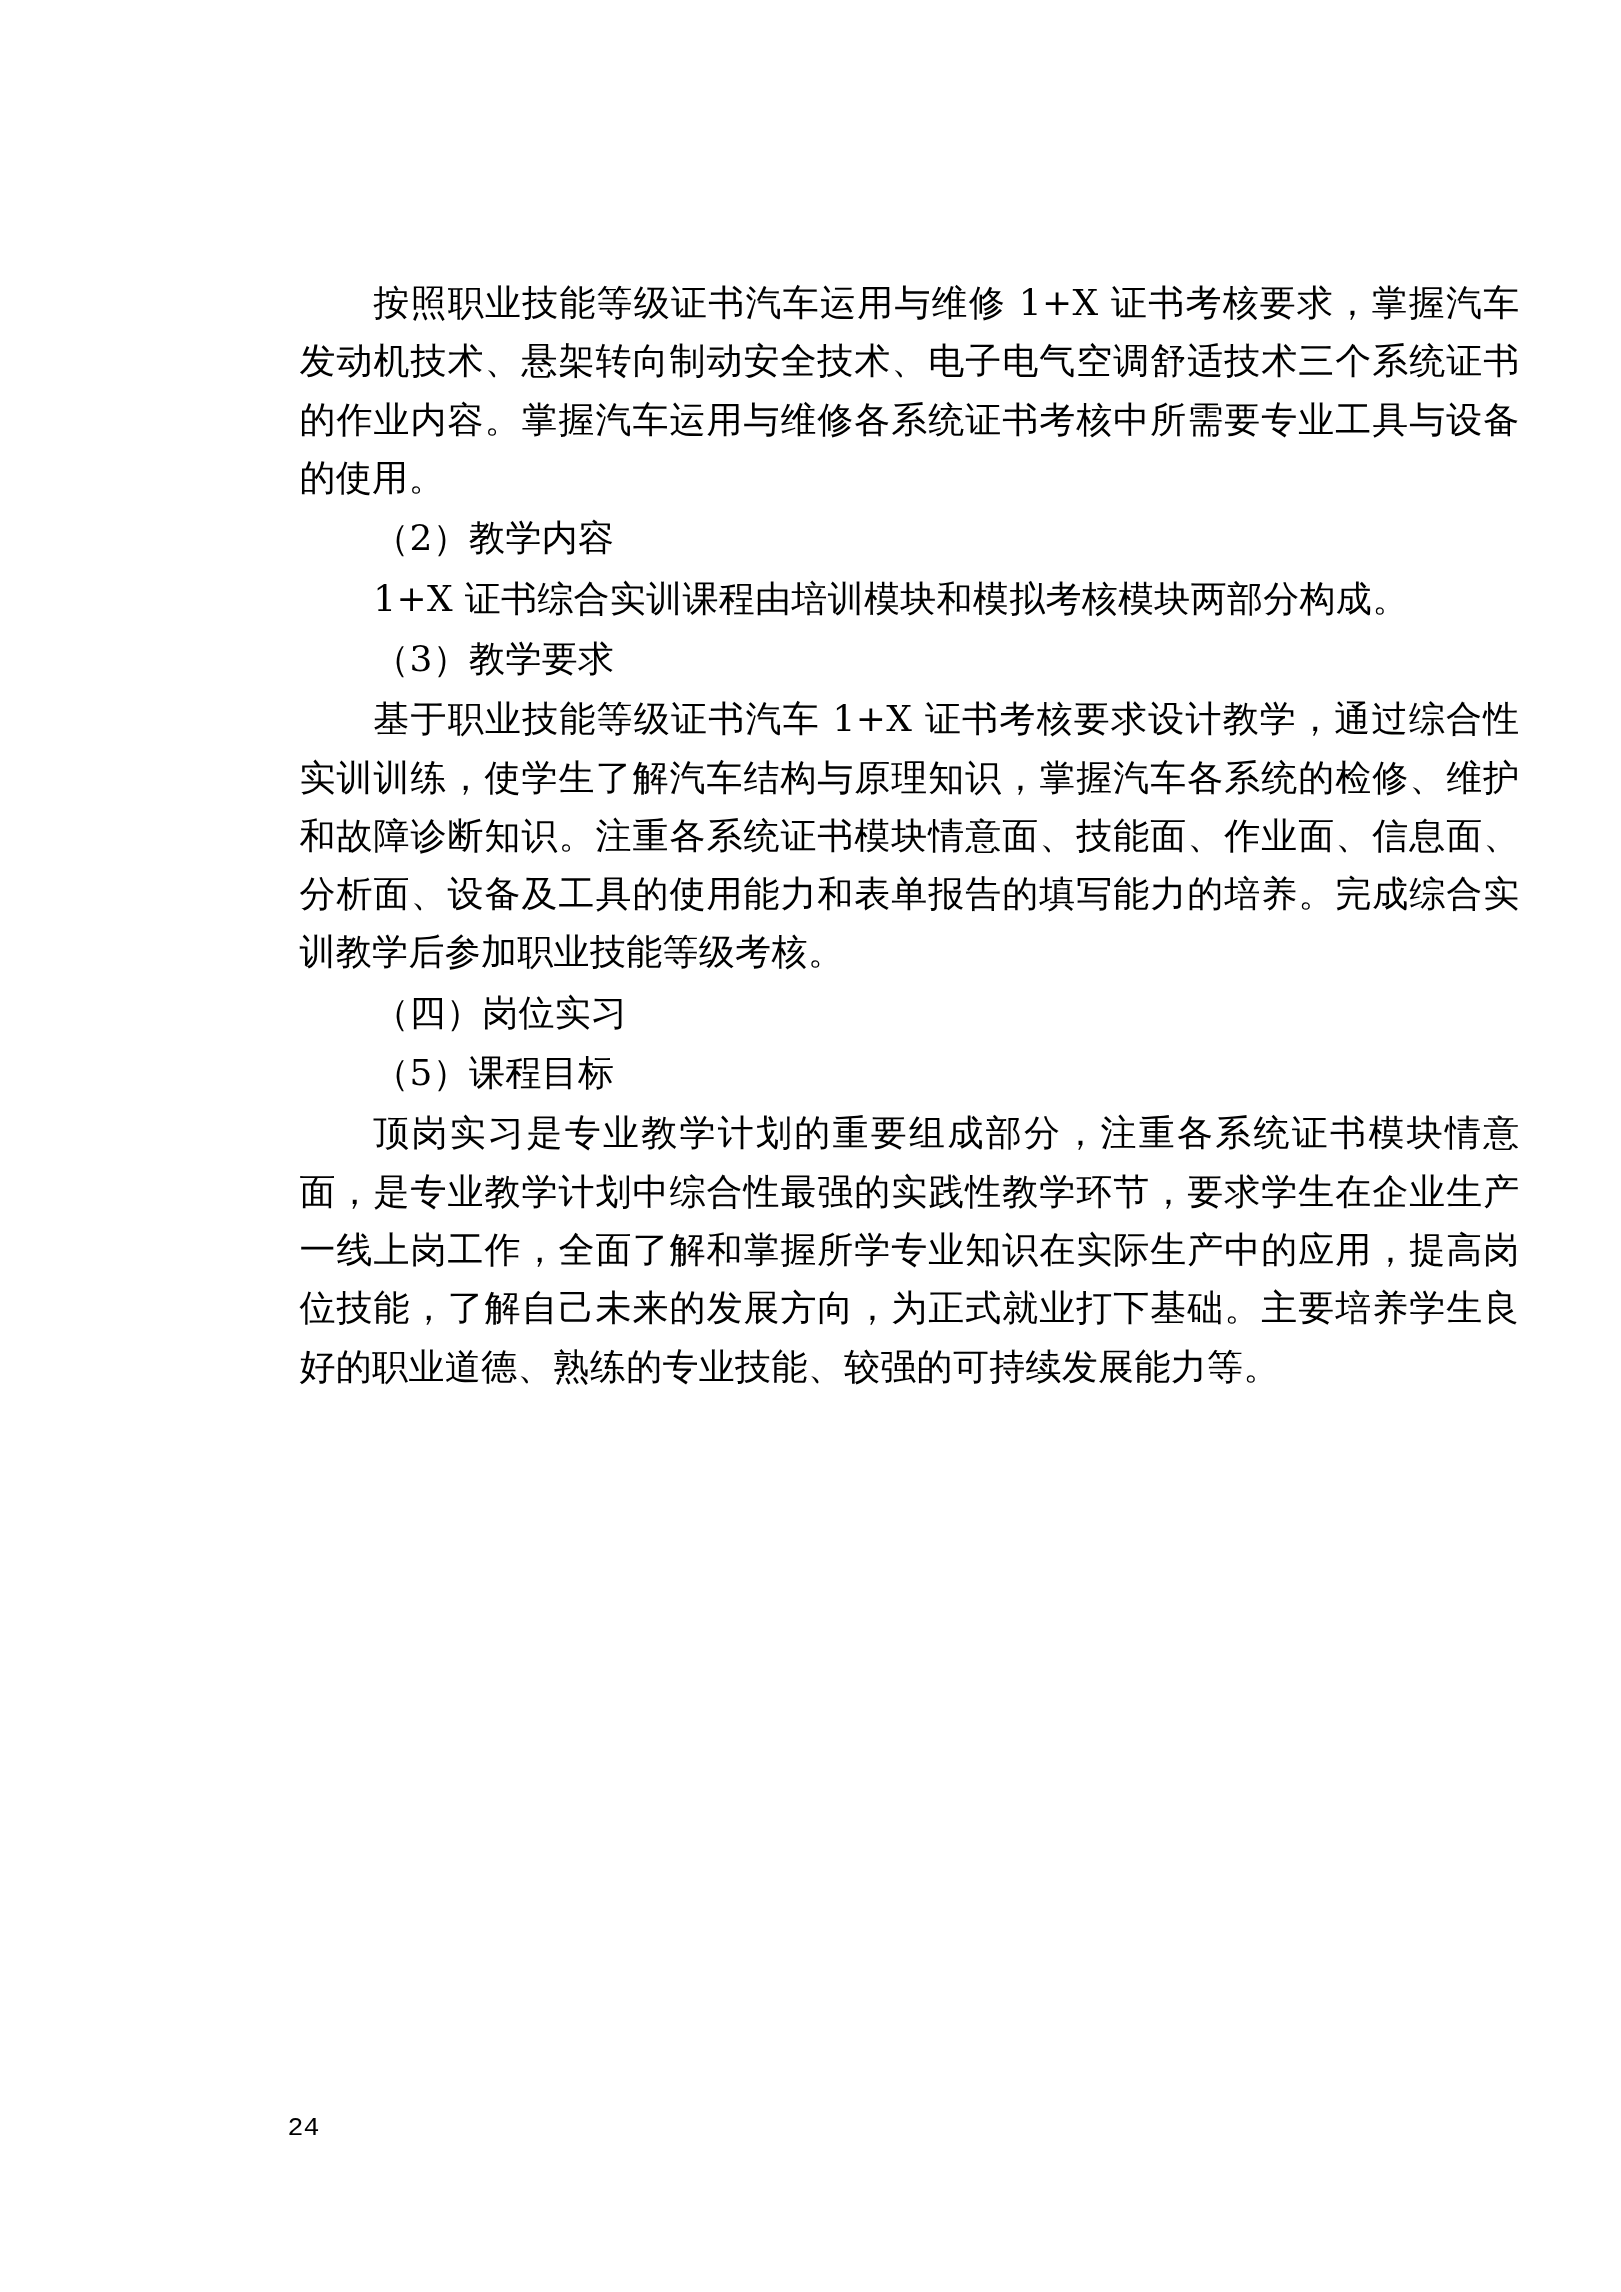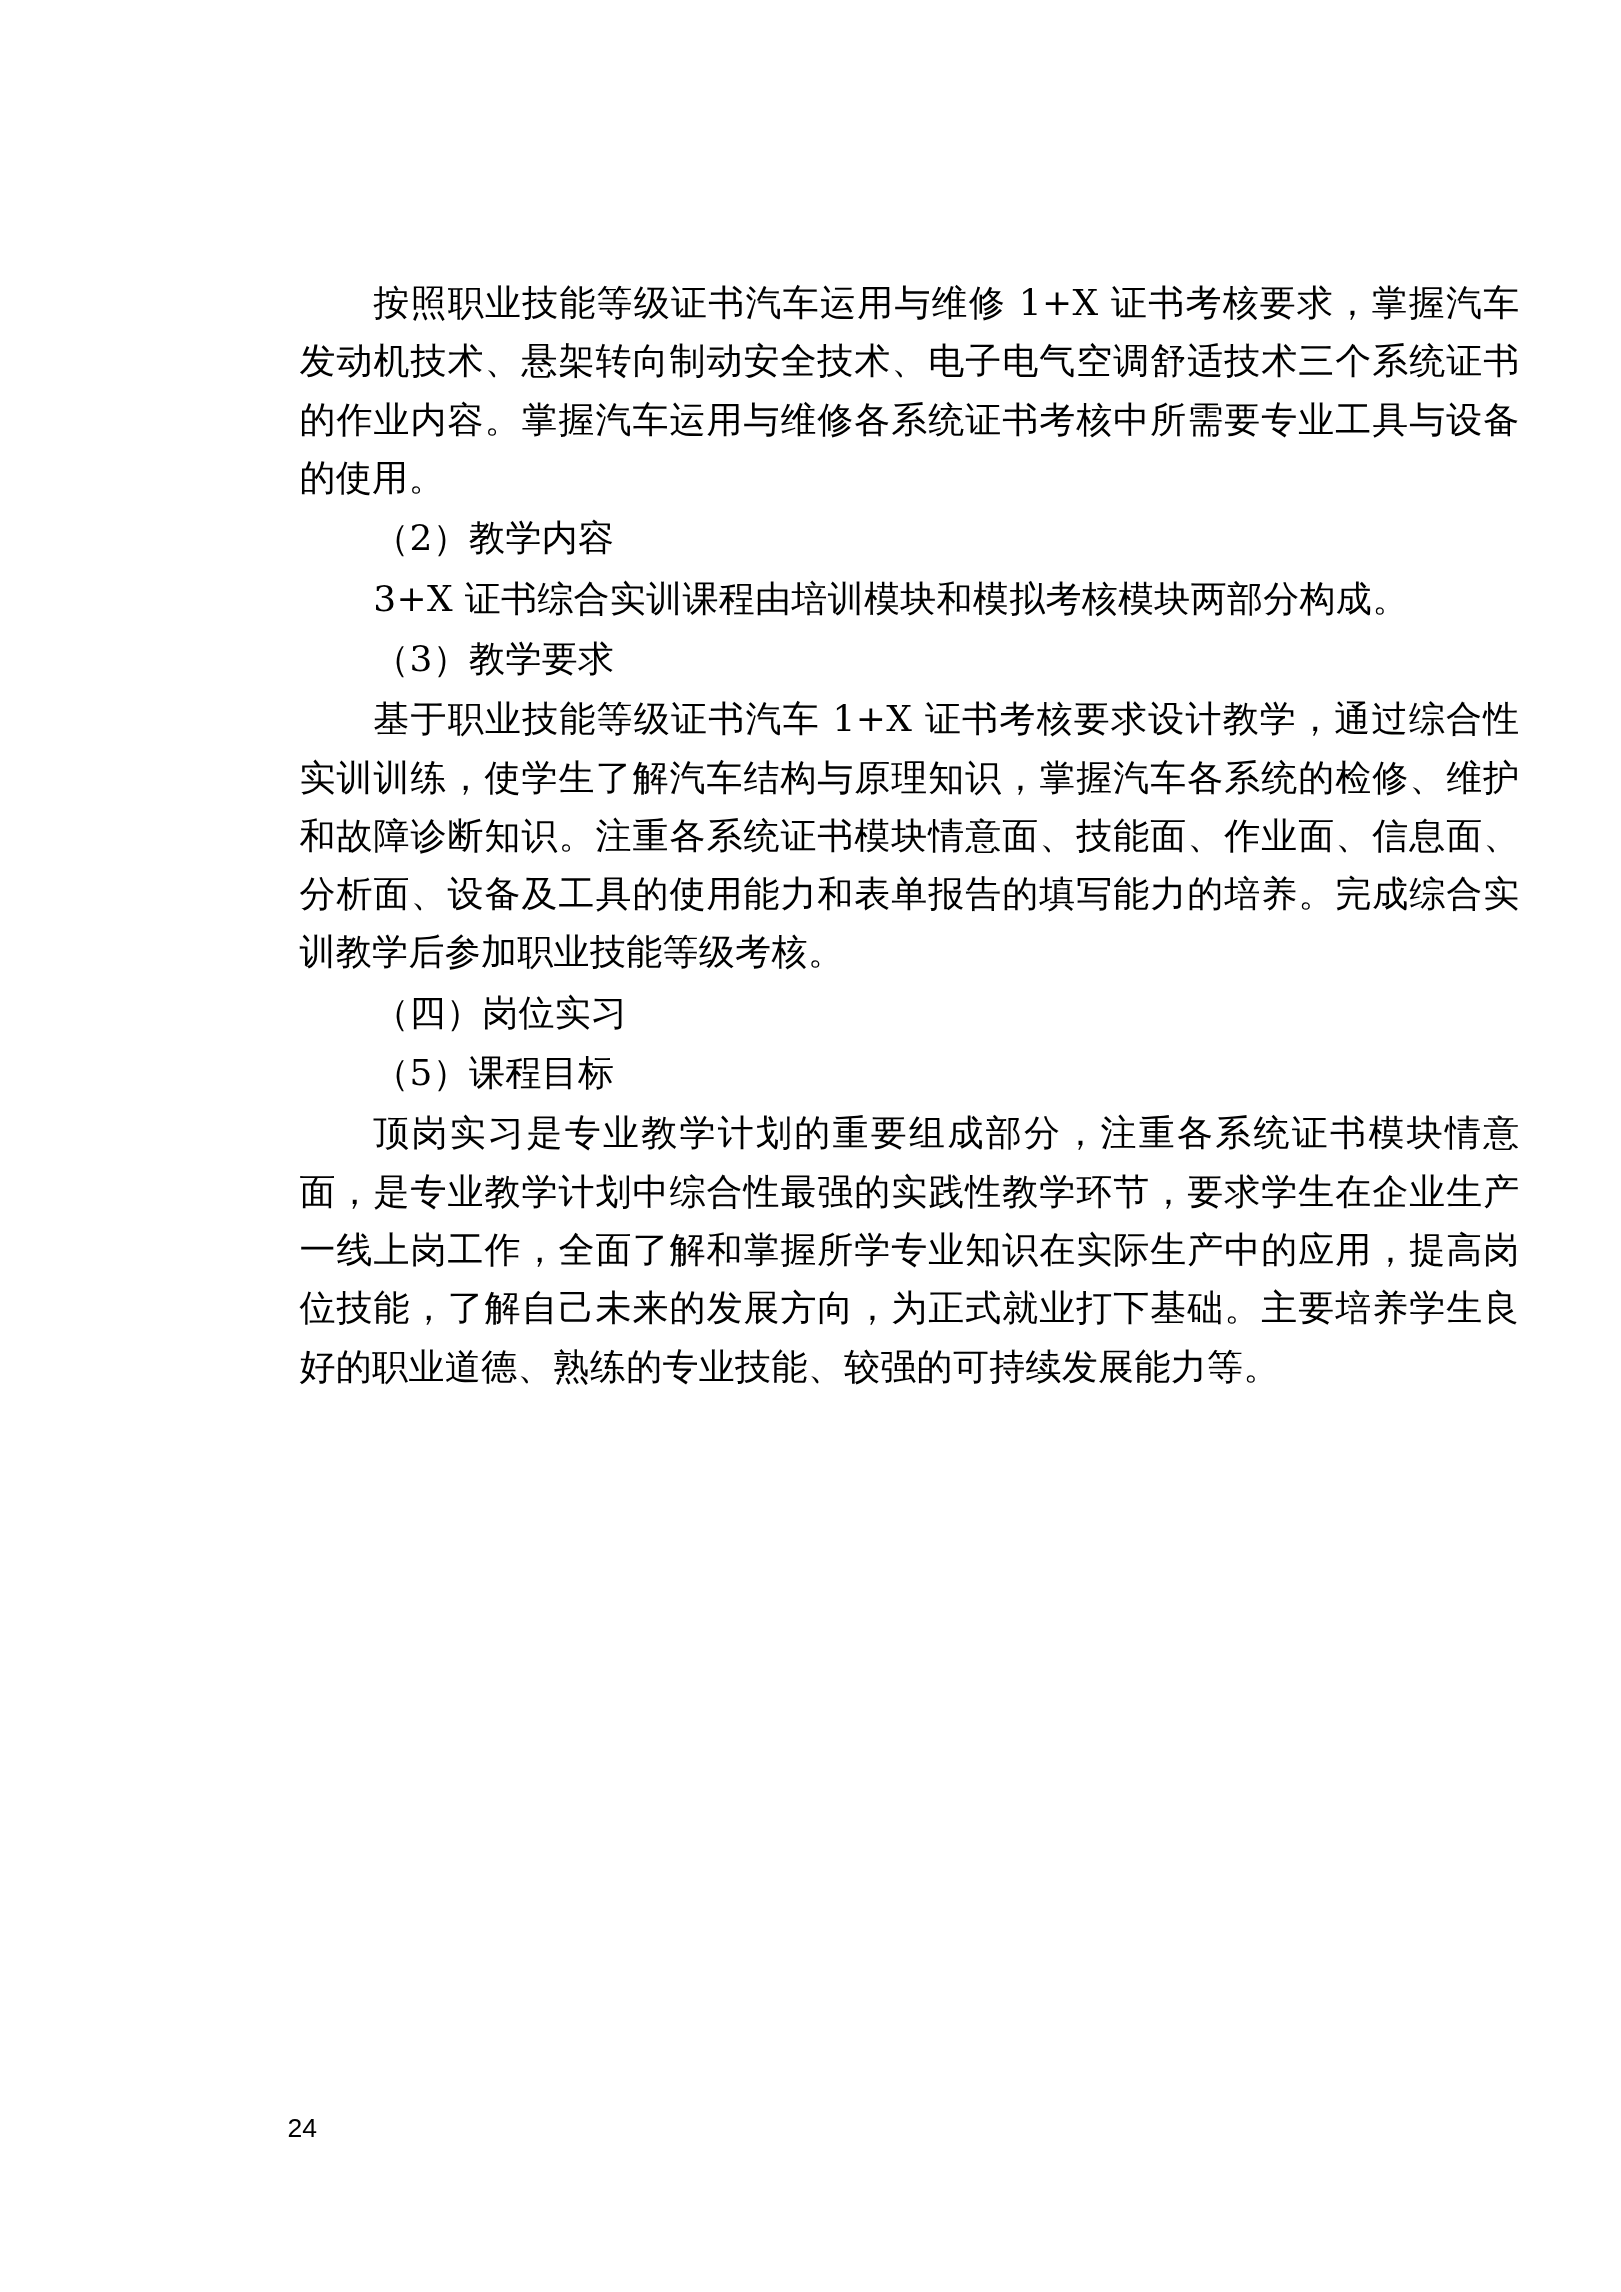--- a/index.html
+++ b/index.html
@@ -35,36 +35,36 @@
     word-break: break-all;
   }
   .para.indent {
     text-indent: 2.05em;
   }
   .page-number {
     position: absolute;
     left: 192px;
     top: 2113px;
     font-size: 26.5px;
-    font-family: Liberation Sans, sans-serif;
+    font-family: Liberation Mono, monospace;
     color: #000000;
   }
 </style>
 </head>
 <body>
 
 <div class="page">
 
   <div class="content">
 
     <p class="para indent">按照职业技能等级证书汽车运用与维修 1+X 证书考核要求，掌握汽车发动机技术、悬架转向制动安全技术、电子电气空调舒适技术三个系统证书的作业内容。掌握汽车运用与维修各系统证书考核中所需要专业工具与设备的使用。</p>
 
     <p class="para indent">（2）教学内容</p>
 
-    <p class="para indent">3+X 证书综合实训课程由培训模块和模拟考核模块两部分构成。</p>
+    <p class="para indent">1+X 证书综合实训课程由培训模块和模拟考核模块两部分构成。</p>
 
     <p class="para indent">（3）教学要求</p>
 
     <p class="para indent">基于职业技能等级证书汽车 1+X 证书考核要求设计教学，通过综合性实训训练，使学生了解汽车结构与原理知识，掌握汽车各系统的检修、维护和故障诊断知识。注重各系统证书模块情意面、技能面、作业面、信息面、分析面、设备及工具的使用能力和表单报告的填写能力的培养。完成综合实训教学后参加职业技能等级考核。</p>
 
     <p class="para indent">（四）岗位实习</p>
 
     <p class="para indent">（5）课程目标</p>
 
     <p class="para indent">顶岗实习是专业教学计划的重要组成部分，注重各系统证书模块情意面，是专业教学计划中综合性最强的实践性教学环节，要求学生在企业生产一线上岗工作，全面了解和掌握所学专业知识在实际生产中的应用，提高岗位技能，了解自己未来的发展方向，为正式就业打下基础。主要培养学生良好的职业道德、熟练的专业技能、较强的可持续发展能力等。</p>

